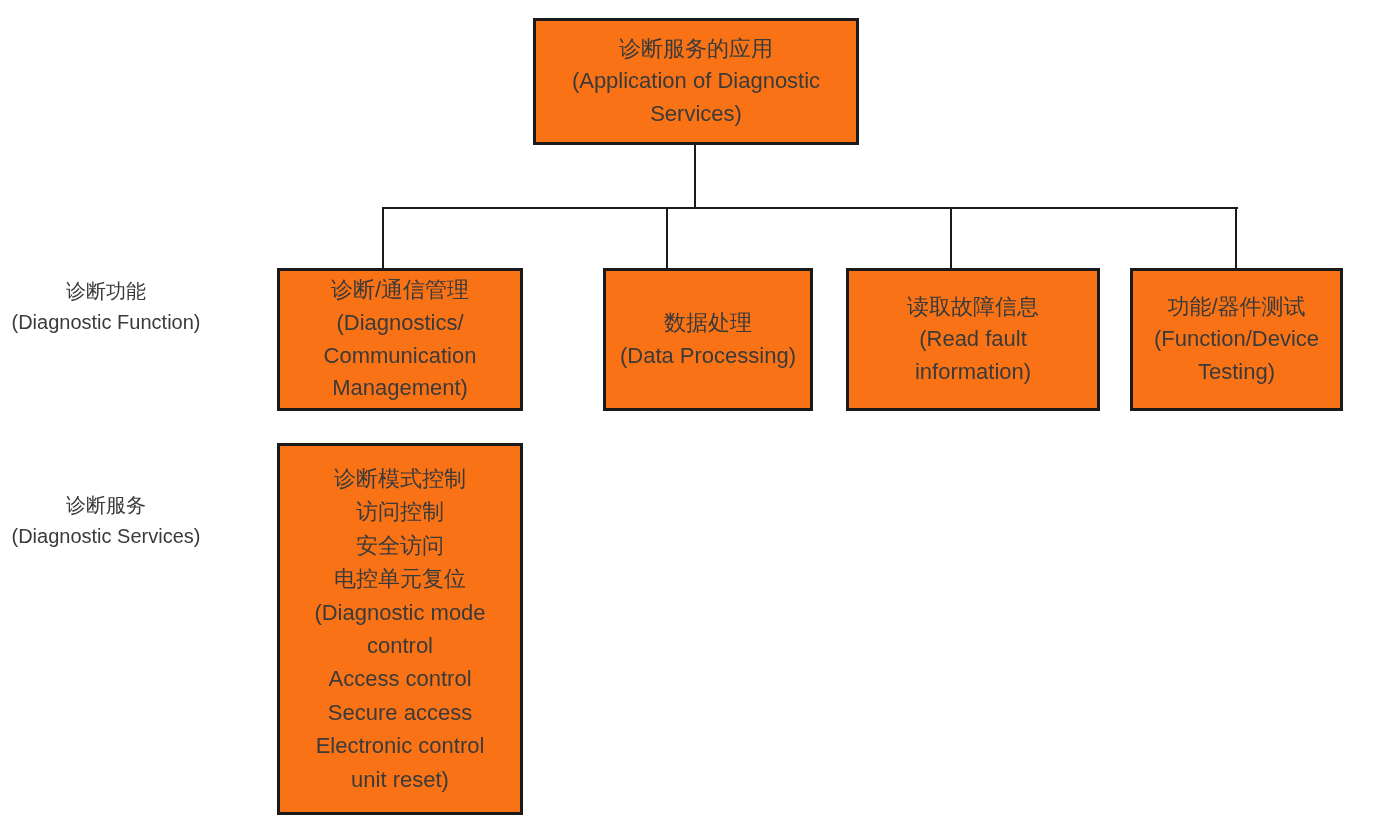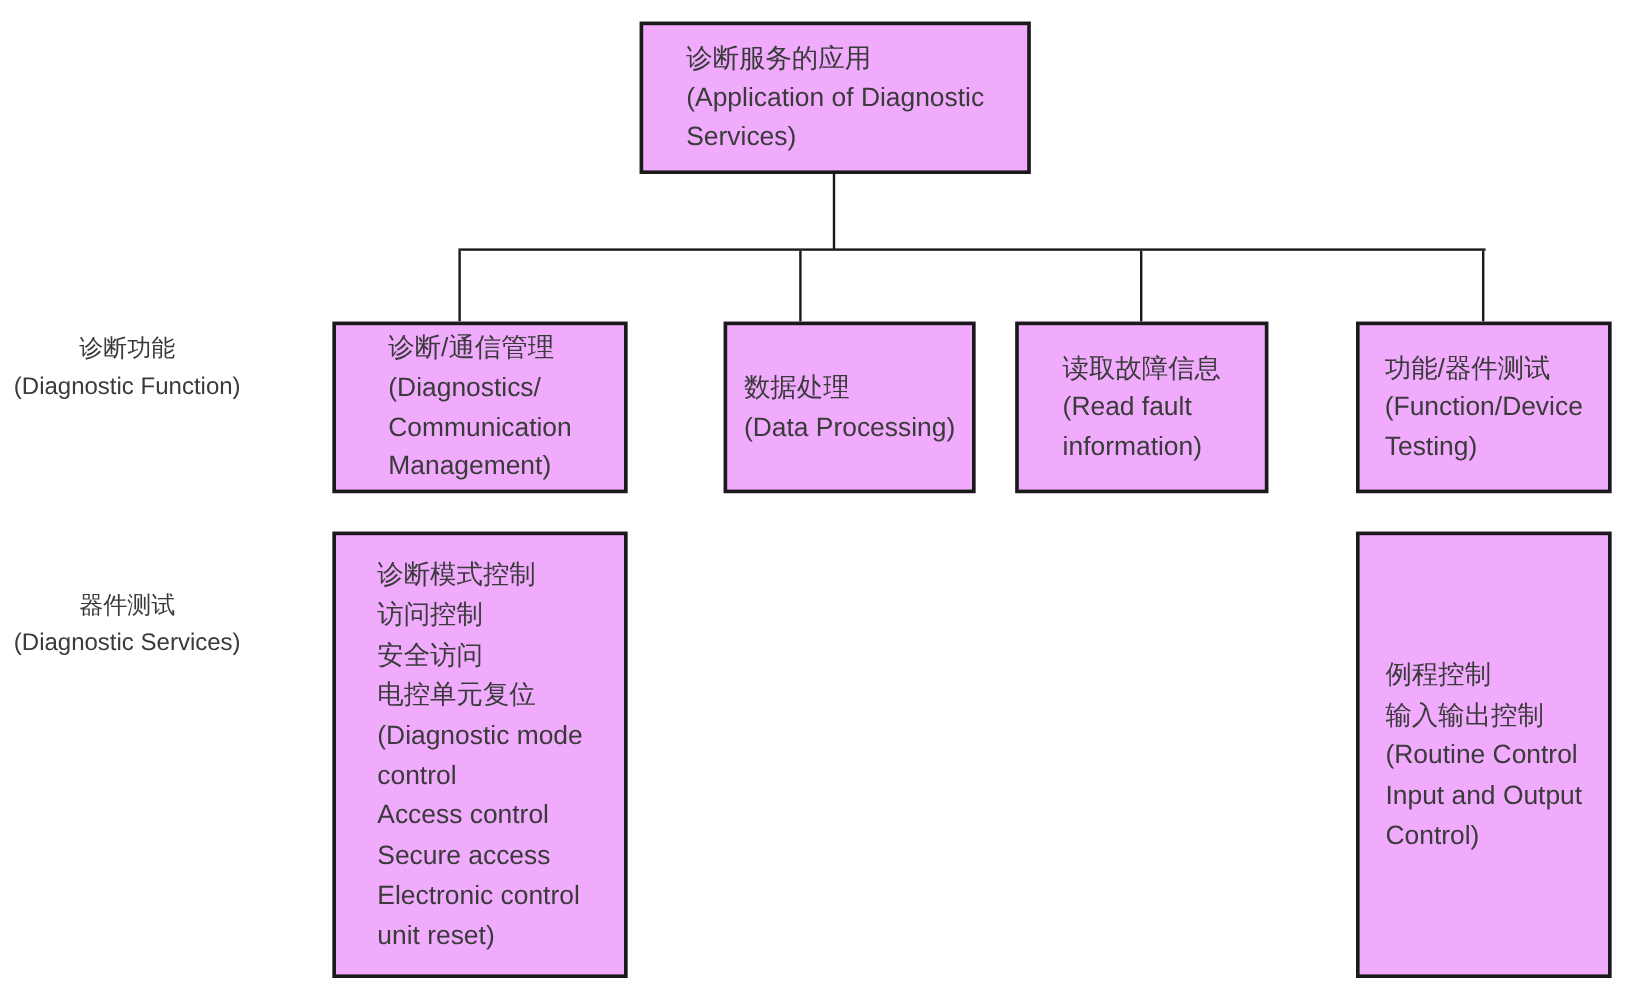--- a/index.html
+++ b/index.html
@@ -11,36 +11,36 @@
   .canvas {
     position: relative;
     width: 1376px;
     height: 822px;
     background: #ffffff;
     overflow: hidden;
   }
   .node {
     position: absolute;
     border: 3px solid #1a1a1a;
-    background: #f0abfc;
+    background: #f97316;
     display: flex;
     align-items: center;
     justify-content: center;
-    text-align: left;
+    text-align: center;
     font-size: 22px;
     line-height: 1.48;
     white-space: pre-line;
     color: #3a3a3a;
   }
   .root-node   { left: 533px; top: 18px;  width: 326px; height: 127px; }
   .fn-node     { top: 268px; height: 143px; }
   .svc-node    { top: 443px; height: 372px; line-height: 1.52; }
   .col-1 { left: 277px;  width: 246px; }
   .col-2 { left: 563px;  width: 210px; margin-left: 40px; }
-  .col-3 { left: 846px;  width: 211px; }
+  .col-3 { left: 846px;  width: 254px; }
   .col-4 { left: 1130px; width: 213px; }
   .row-label {
     position: absolute;
     left: 0;
     width: 212px;
     text-align: center;
     font-size: 20px;
     line-height: 1.55;
     white-space: pre-line;
     color: #3a3a3a;
@@ -70,21 +70,21 @@
 
   <div class="line stem"></div>
   <div class="line hline"></div>
   <div class="line drop drop-1"></div>
   <div class="line drop drop-2"></div>
   <div class="line drop drop-3"></div>
   <div class="line drop drop-4"></div>
 
   <div class="row-label row-label-1">诊断功能
 (Diagnostic Function)</div>
-  <div class="row-label row-label-2">器件测试
+  <div class="row-label row-label-2">诊断服务
 (Diagnostic Services)</div>
 
   <div class="node fn-node col-1">诊断/通信管理
 (Diagnostics/
 Communication
 Management)</div>
   <div class="node fn-node col-2">数据处理
 (Data Processing)</div>
   <div class="node fn-node col-3">读取故障信息
 (Read fault
@@ -96,19 +96,14 @@
   <div class="node svc-node col-1">诊断模式控制
 访问控制
 安全访问
 电控单元复位
 (Diagnostic mode
 control
 Access control
 Secure access
 Electronic control
 unit reset)</div>
-  <div class="node svc-node col-4">例程控制
-输入输出控制
-(Routine Control
-Input and Output
-Control)</div>
 
 </div>
 
 </body></html>

